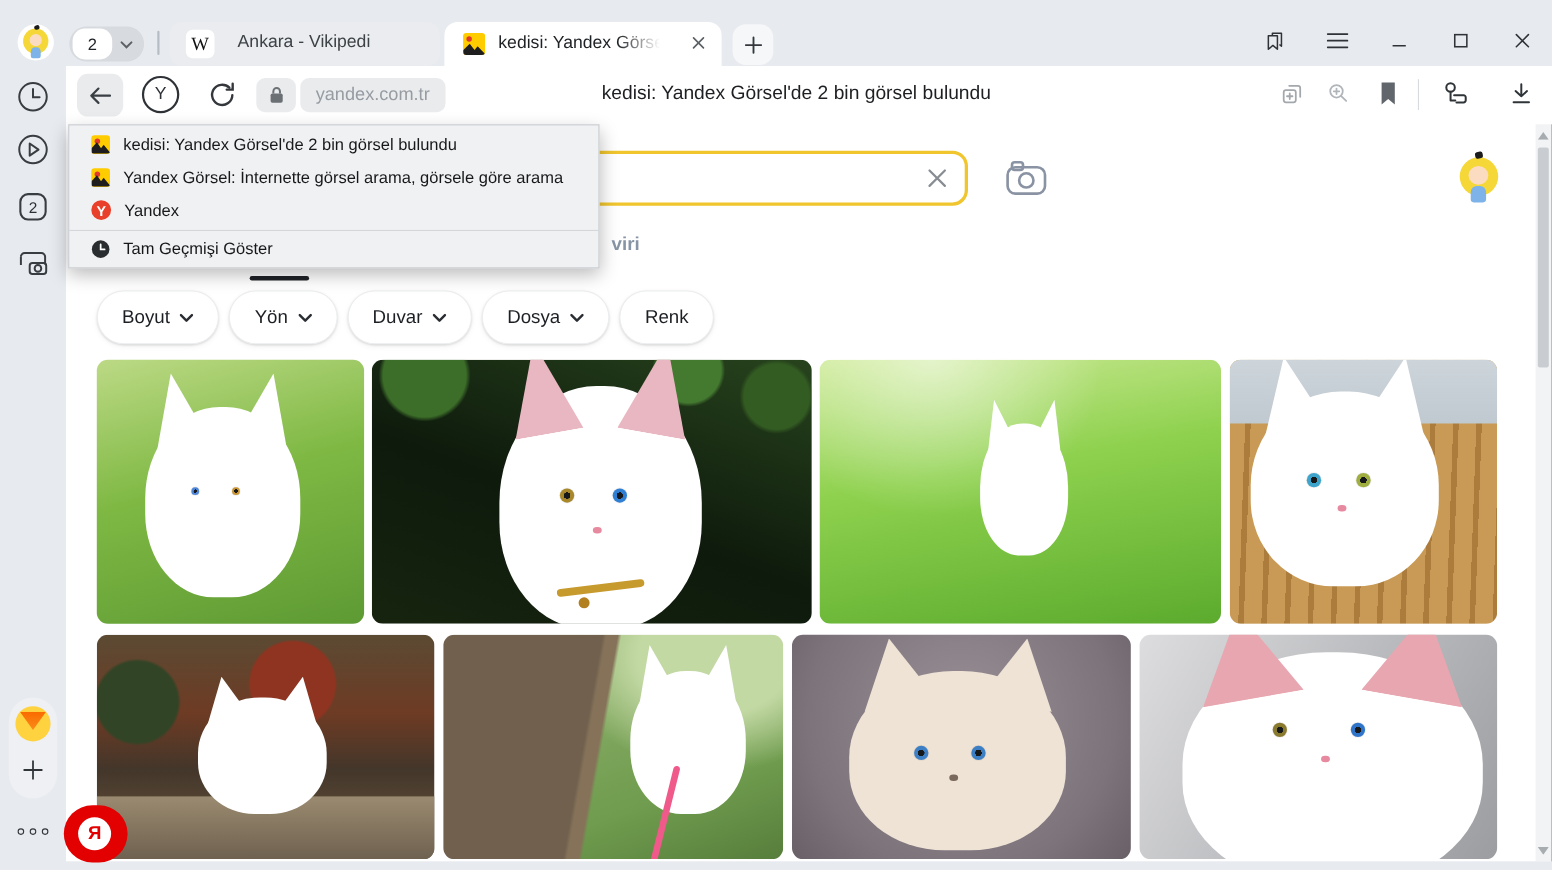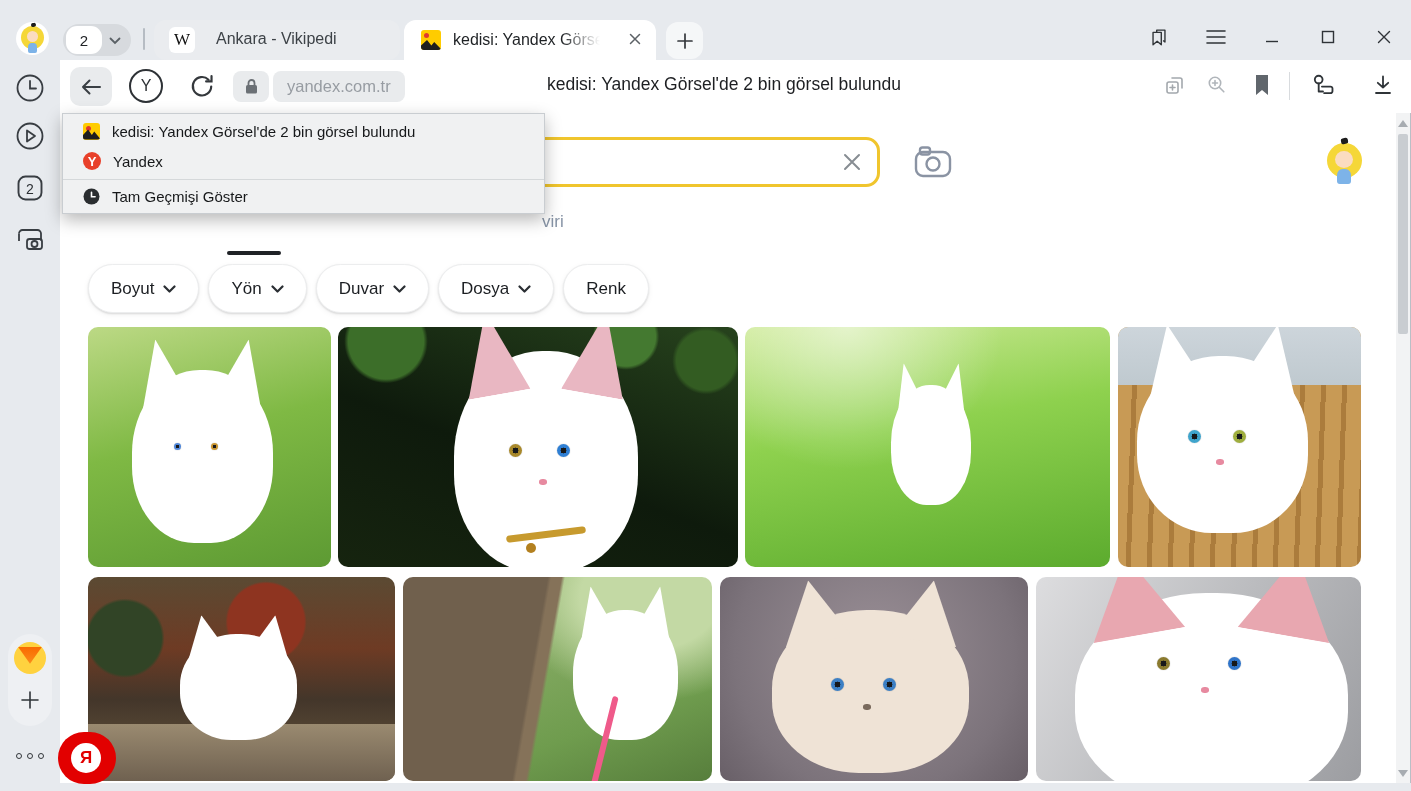--- a/index.html
+++ b/index.html
@@ -77,21 +77,21 @@
   
   .content{position:absolute;left:61px;top:113px;width:1335px;height:670px;background:#fff;}
 
   .searchbox{position:absolute;left:239px;top:24px;width:580px;height:50px;background:#fff;
              border:3px solid #f0c52d;border-radius:14px;box-sizing:border-box;z-index:5;}
   .searchbox input{position:absolute;left:14px;top:6px;width:480px;height:32px;border:none;outline:none;font-size:17px;}
   .clearbtn{position:absolute;right:14px;top:11px;width:22px;height:22px;display:flex;align-items:center;justify-content:center;}
   .cambtn{position:absolute;left:851px;top:30px;width:42px;height:38px;display:flex;align-items:center;justify-content:center;z-index:5;}
   .avatar-right{left:1258px;top:24px;width:50px;height:50px;z-index:5;}
 
-  .tabfrag{position:absolute;left:481px;top:99px;font-size:17px;color:#8794a6;z-index:4;}
+  .tabfrag{position:absolute;left:495px;top:99px;font-size:17px;color:#8794a6;z-index:4;font-weight:bold;}
   .tabunderline{position:absolute;left:166px;top:138px;width:54px;height:4px;background:#1f2226;border-radius:2px;}
 
   .filters{position:absolute;left:27px;top:151px;display:flex;gap:9px;z-index:3;}
   .pill{height:49px;background:#fff;border:1px solid #ecedee;border-radius:25px;box-sizing:border-box;
         display:flex;align-items:center;padding:0 22px;font-size:17px;color:#1c1f23;white-space:nowrap;
         box-shadow:0 1px 2px rgba(0,0,0,.12),0 2px 6px rgba(0,0,0,.05);}
   .pill svg{margin-left:9px;}
 
   
   .photo{position:absolute;border-radius:10px;overflow:hidden;}
@@ -429,20 +429,24 @@
       </div>
     </div>
   </div>
 
   <div class="menu">
     <div class="mi">
       <div class="yimg" style="width:17px;height:17px;"></div>
       <span>kedisi: Yandex Görsel'de 2 bin görsel bulundu</span>
     </div>
     <div class="mi">
+      <div class="yimg" style="width:17px;height:17px;"></div>
+      <span>Yandex Görsel: İnternette görsel arama, görsele göre arama</span>
+    </div>
+    <div class="mi">
       <div class="yred">Y</div>
       <span>Yandex</span>
     </div>
     <div class="msep"></div>
     <div class="mi footer">
       <svg class="clockic" width="17" height="17" viewBox="0 0 17 17">
         <circle cx="8.5" cy="8.5" r="8" fill="#2a2d30"></circle>
           <path d="M8.5 4.2v4.6h3.6" stroke="#fff" stroke-width="1.6" fill="none" stroke-linecap="round"></path>
       </svg>
       <span>Tam Geçmişi Göster</span>

